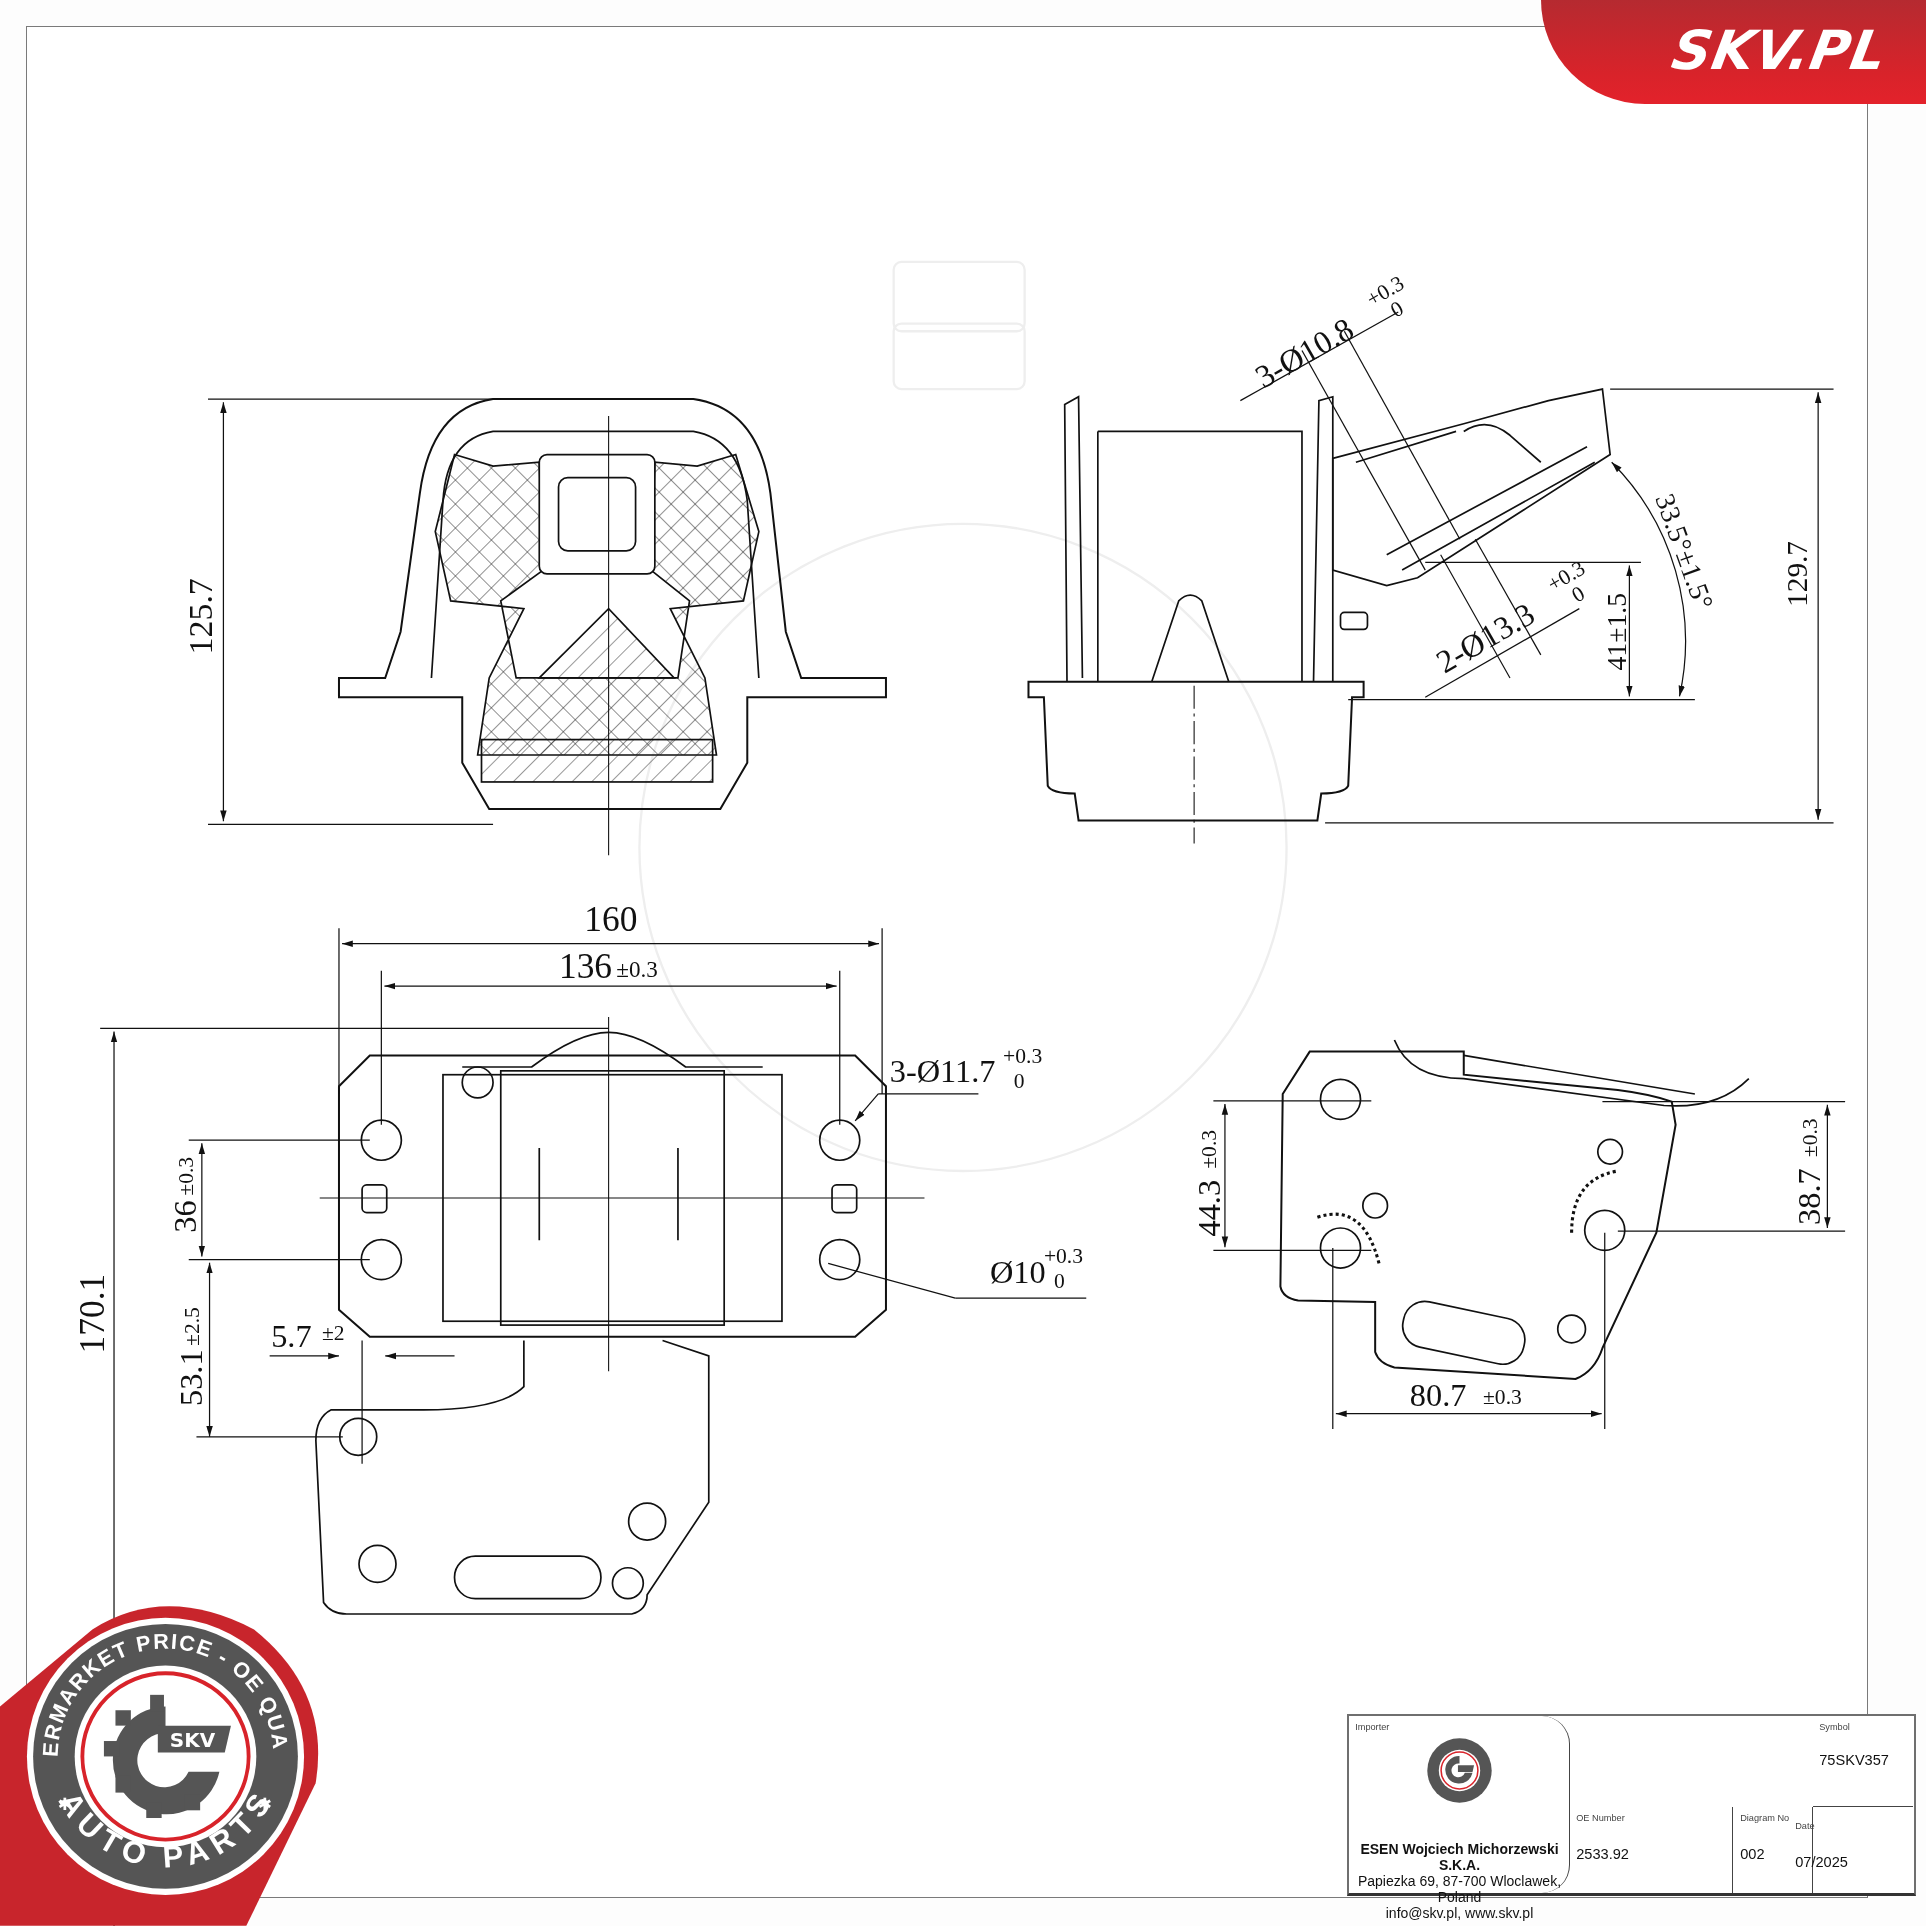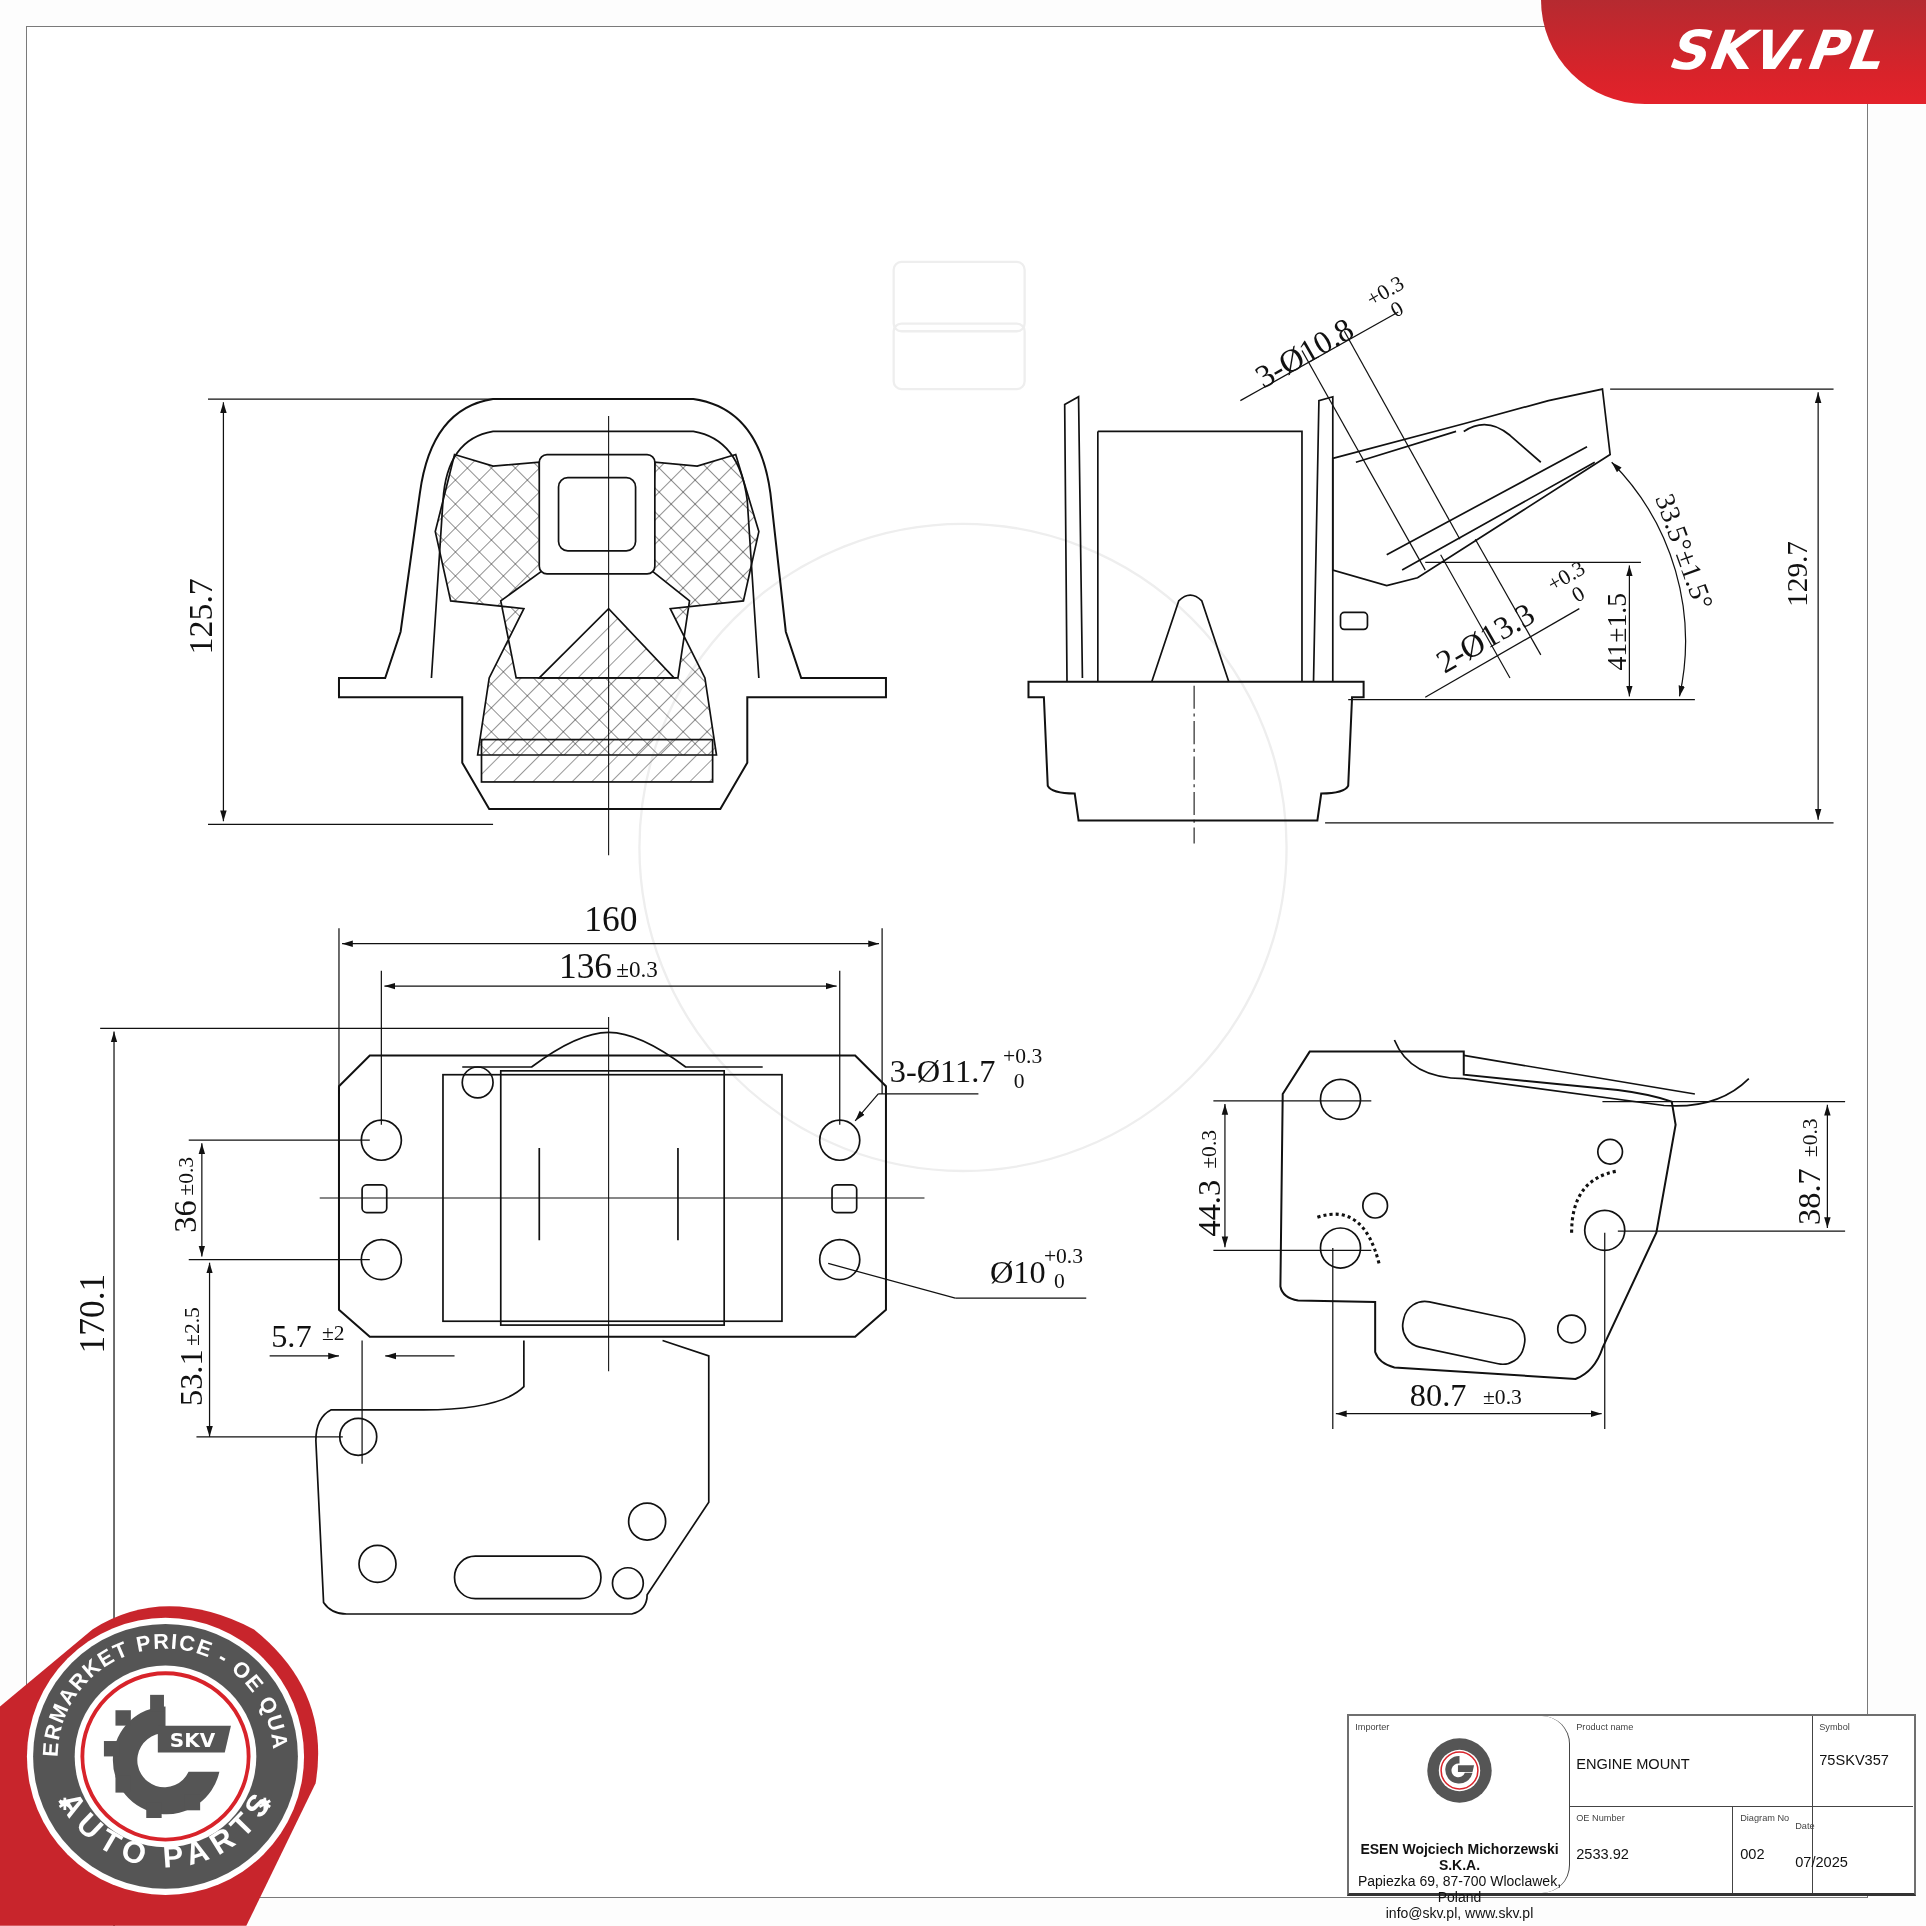--- a/index.html
+++ b/index.html
@@ -263,24 +263,20 @@
       <circle cx="45" cy="45" r="24" fill="none" stroke="#d8232a" stroke-width="2"></circle>
       <path d="M45,26 A18,18 0 1 0 62,48 L52,48 A9,9 0 1 1 45,36 Z" fill="#555"></path>
       <polygon points="43,38 64,38 62,47 43,47" fill="#555"></polygon>
     </svg>
     <div class="addr">
       <div><b>ESEN Wojciech Michorzewski S.K.A.</b></div>
       <div>Papiezka 69, 87-700 Wloclawek, Poland</div>
       <div>info@skv.pl, www.skv.pl</div>
     </div>
   </div>
-  <div class="cell c-product">
-    <span class="lbl">Product name</span>
-    <span class="val" style="top:40px">ENGINE MOUNT</span>
-  </div>
   <div class="cell c-symbol">
     <span class="lbl">Symbol</span>
     <span class="val" style="top:36px">75SKV357</span>
   </div>
   <div class="cell c-oe">
     <span class="lbl">OE Number</span>
     <span class="val" style="top:39px">2533.92</span>
   </div>
   <div class="cell c-diag">
     <span class="lbl">Diagram No</span>

